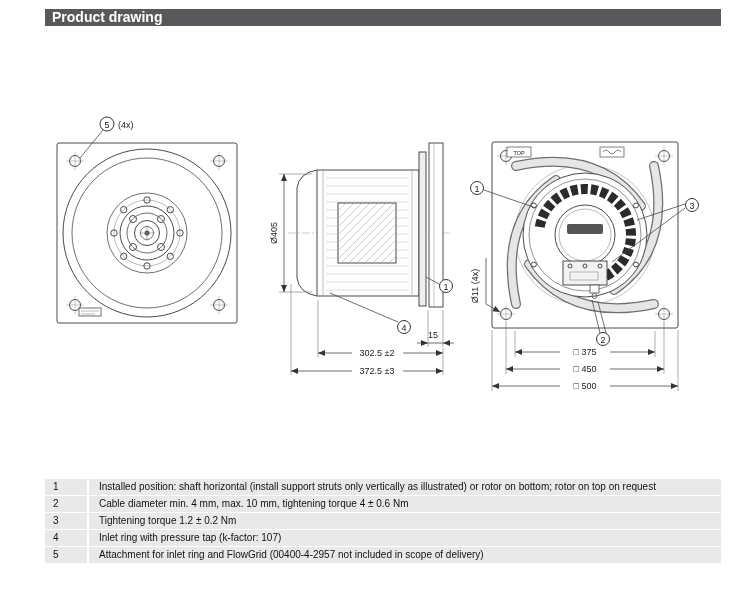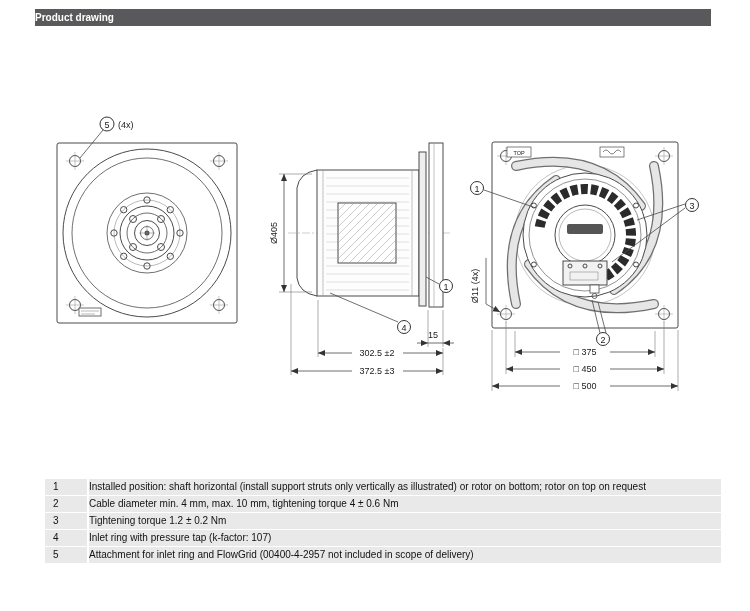--- a/index.html
+++ b/index.html
@@ -1,28 +1,28 @@
 <!DOCTYPE html>
 <html><head>
 <meta charset="utf-8">
 <style>
   html,body{margin:0;padding:0;background:#fff;}
   body{width:750px;height:611px;position:relative;font-family:"Liberation Sans",sans-serif;color:#1a1a1a;overflow:hidden;}
   .page{position:absolute;inset:0;background:#fff;}
-  .header-bar{position:absolute;left:35px;top:9px;width:676px;height:17px;background:#59595b;color:#fff;
-    font-size:10px;font-weight:bold;line-height:17px;box-sizing:border-box;}
+  .header-bar{position:absolute;left:45px;top:9px;width:676px;height:17px;background:#59595b;color:#fff;
+    font-size:14px;font-weight:bold;line-height:17px;padding-left:7px;box-sizing:border-box;}
   .drawing-svg{position:absolute;left:0;top:0;}
   svg text{font-family:"Liberation Sans",sans-serif;fill:#1a1a1a;}
   .dim-t{font-size:9px;}
   .co-t{font-size:9px;}
   .tiny-t{font-size:5.5px;}
   .notes{position:absolute;left:45px;top:479px;width:676px;font-size:10px;line-height:12px;color:#111;}
   .note-row{display:flex;background:#e9e9e9;margin-bottom:1px;}
   .note-num{flex:0 0 44px;width:44px;padding:2px 0 2px 8px;box-sizing:border-box;border-right:2px solid #fff;}
-  .note-text{flex:1;padding:2px 10px 2px 0;}
+  .note-text{flex:1;padding:2px 10px 2px 10px;}
 </style>
 </head>
 <body>
 
 <div class="page">
 
   <div class="header-bar">
     <span>Product drawing</span>
   </div>
 

